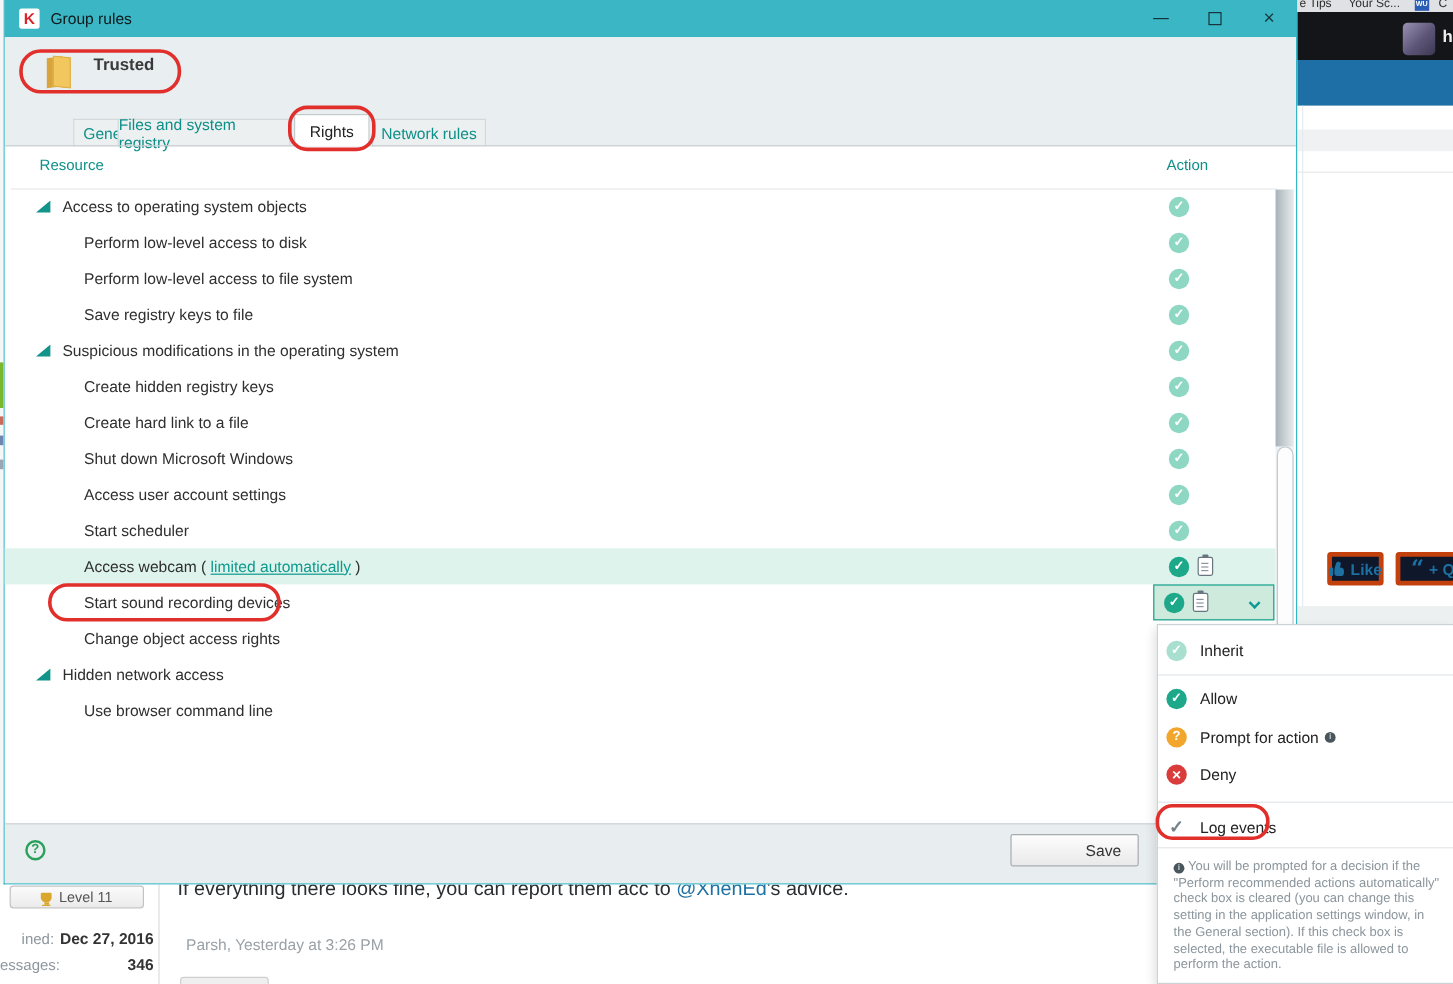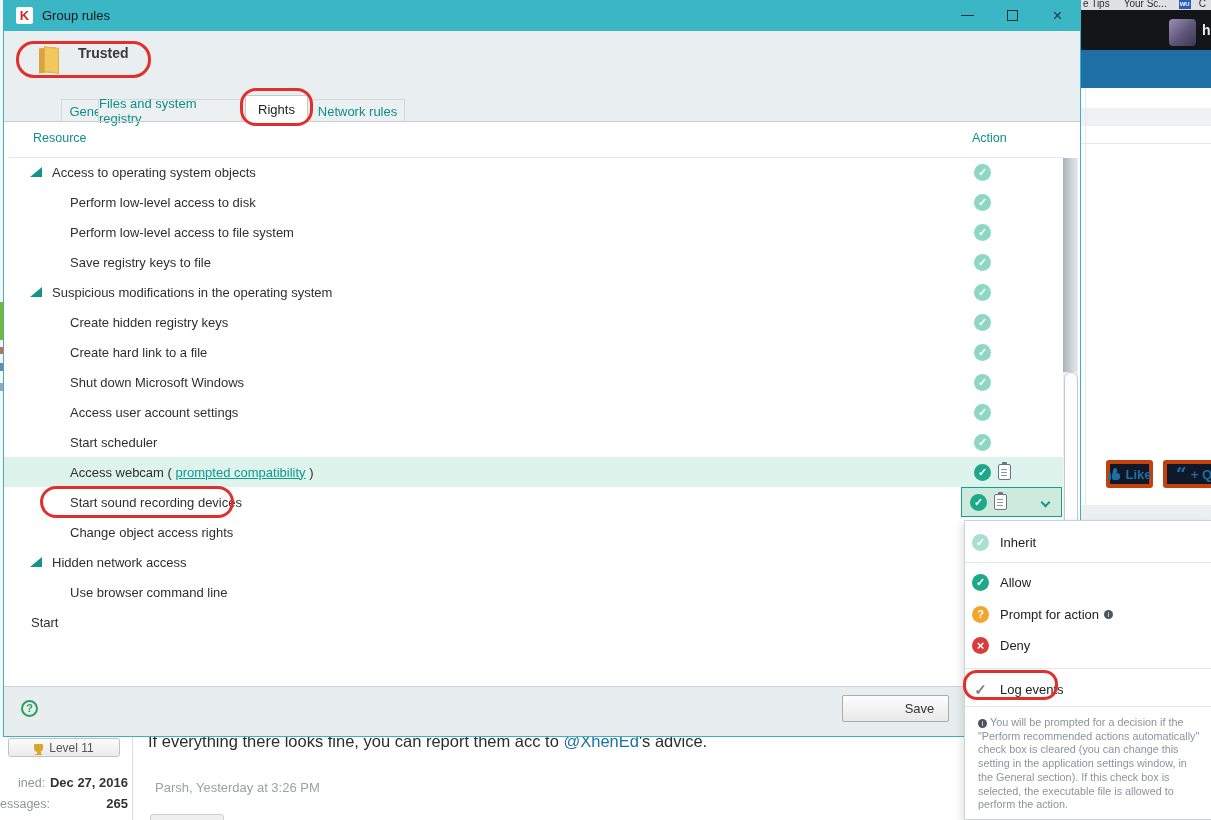--- a/index.html
+++ b/index.html
@@ -196,21 +196,21 @@
     <div class="byline">Parsh, Yesterday at 3:26 PM</div>
     <div class="partial-btn"></div>
     <div class="sb-divider"></div>
     <div class="level-btn">
       <span class="cup"></span>
       <span>Level 11</span>
     </div>
     <div class="meta-label joined-l">ined:</div>
     <div class="meta-value joined-v">Dec 27, 2016</div>
     <div class="meta-label msg-l">essages:</div>
-    <div class="meta-value msg-v">265</div>
+    <div class="meta-value msg-v">346</div>
   </div>
 
   <div class="sliver">
     <i style="top:302px;height:38px;background:#7cb82f;"></i>
     <i style="top:347px;height:7px;background:#c96a5a;"></i>
     <i style="top:363px;height:8px;background:#6e86b0;"></i>
     <i style="top:383px;height:8px;background:#9aa6b5;"></i>
   </div>
 
   <div class="dialog">
@@ -305,21 +305,21 @@
               <span class="ck ck-mint">✓</span>
             </span>
           </div>
           <div class="trow k-child">
             <span class="tlabel">Start scheduler</span>
             <span class="acell">
               <span class="ck ck-mint">✓</span>
             </span>
           </div>
           <div class="trow k-child highlight">
-            <span class="tlabel">Access webcam ( <span class="tlink">prompted compatibility</span> )</span>
+            <span class="tlabel">Access webcam ( <span class="tlink">limited automatically</span> )</span>
             <span class="acell">
               <span class="ck ck-green">✓</span>
               <span class="clip"></span>
             </span>
           </div>
           <div class="trow k-child selected">
             <span class="tlabel">Start sound recording devices</span>
             <span class="acell">
               <span class="ck ck-green">✓</span>
               <span class="clip"></span>
@@ -328,23 +328,20 @@
           </div>
           <div class="trow k-child">
             <span class="tlabel">Change object access rights</span>
           </div>
           <div class="trow k-group">
             <span class="tri"></span>
             <span class="tlabel">Hidden network access</span>
           </div>
           <div class="trow k-child">
             <span class="tlabel">Use browser command line</span>
-          </div>
-          <div class="trow k-plain">
-            <span class="tlabel">Start</span>
           </div>
         </div>
       <div class="scroll-track">
         <div class="scroll-dark"></div>
         <div class="scroll-thumb"></div>
       </div>
     </div>
 
     <div class="dlg-footer">
       <div class="help-ic">?</div>

